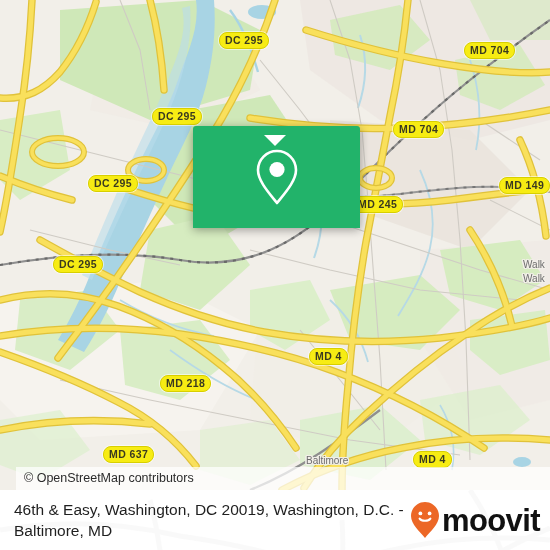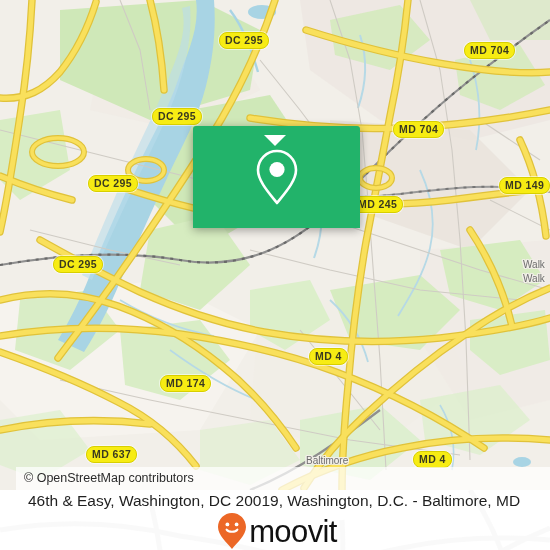--- a/index.html
+++ b/index.html
@@ -82,32 +82,32 @@
 
   
   .footer{
     position:absolute;left:0;top:490px;width:550px;height:60px;
     background:#ffffff;overflow:hidden;
   }
   .footer-watermark{position:absolute;left:0;top:-460px;opacity:.10;}
   .footer-inner{
     position:relative;
     display:flex;align-items:center;height:60px;
-    padding:0 10px 0 14px;box-sizing:border-box;flex-direction:column;
+    padding:0 10px 0 14px;box-sizing:border-box;
   }
   .footer-title{
     flex:1 1 auto;
     color:#1f1f1f;
     font-size:15.5px;
     line-height:21px;
     padding-right:6px;
   }
   .brand{flex:0 0 auto;display:flex;align-items:center;gap:2px;}
   .brand-word{
-    color:#111111;font-size:31px;line-height:31px;font-weight:normal;
+    color:#111111;font-size:31px;line-height:31px;font-weight:bold;
     letter-spacing:-.6px;
   }
 </style>
 </head>
 <body>
 
 <div id="root">
 
   <div class="map">
     <svg class="map-svg" width="550" height="490" viewBox="0 0 550 490">
@@ -273,22 +273,22 @@
     <div class="shield" style="left:219px;top:32px">DC 295</div>
     <div class="shield" style="left:152px;top:108px">DC 295</div>
     <div class="shield" style="left:88px;top:175px">DC 295</div>
     <div class="shield" style="left:53px;top:256px">DC 295</div>
     <div class="shield" style="left:464px;top:42px">MD 704</div>
     <div class="shield" style="left:393px;top:121px">MD 704</div>
     <div class="shield" style="left:352px;top:196px">MD 245</div>
     <div class="shield" style="left:499px;top:177px">MD 149</div>
     <div class="shield" style="left:309px;top:348px">MD 4</div>
     <div class="shield" style="left:413px;top:451px">MD 4</div>
-    <div class="shield" style="left:160px;top:375px">MD 174</div>
-    <div class="shield" style="left:86px;top:446px">MD 637</div>
+    <div class="shield" style="left:160px;top:375px">MD 218</div>
+    <div class="shield" style="left:103px;top:446px">MD 637</div>
 
     <div class="place" style="left:306px;top:455px">Baltimore</div>
     <div class="place two-line" style="left:523px;top:258px">
       <div>Walk</div>
       <div>Walk</div>
     </div>
 
     <div class="popup">
       <div class="popup-top">
         <svg width="46" height="58" viewBox="0 0 46 58">

